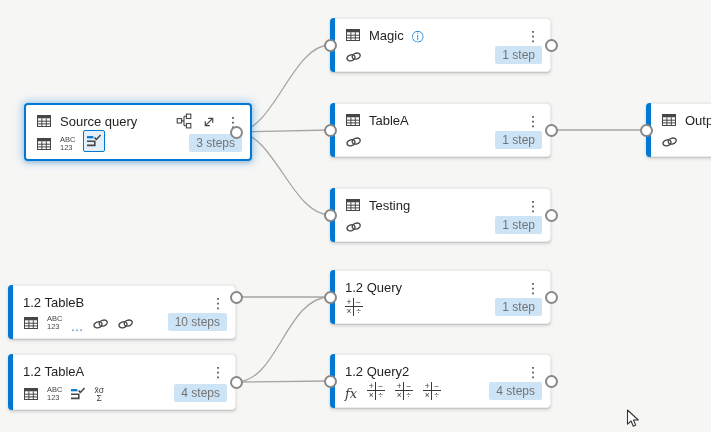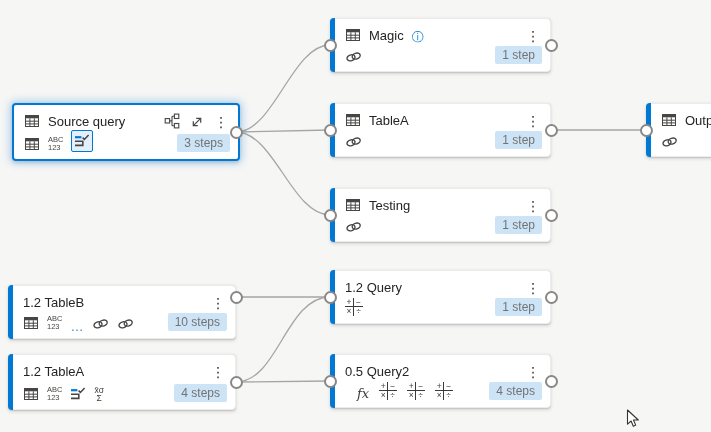--- a/index.html
+++ b/index.html
@@ -94,21 +94,21 @@
       <path d="M236,132 C274,132 292,45 330,45"></path>
       <path d="M236,132 L330,130"></path>
       <path d="M236,132 C274,132 292,215 330,215"></path>
       <path d="M551,130 L646,130"></path>
       <path d="M236,297 L330,297"></path>
       <path d="M236,382 C278,382 286,297 330,297"></path>
       <path d="M236,382 L330,381"></path>
     </g>
   </svg>
 
-  <div class="node selected" style="left:12px;top:103px;width:228px;height:58px;">
+  <div class="node selected" style="left:24px;top:103px;width:228px;height:58px;">
     <div class="inner">
       <div class="row">
         <span class="ic">
             <svg width="16" height="16">
               <use href="#i-table"></use>
             </svg>
           </span>
         <span class="title">Source query</span>
         <span class="spacer"></span>
         <span class="ic">
@@ -317,25 +317,25 @@
         <span class="spacer"></span>
         <span class="badge">1 step</span>
       </div>
     </div>
   </div>
 
   <div class="node" style="left:330px;top:354px;width:221px;height:54px;">
     <div class="stripe"></div>
     <div class="inner">
       <div class="row">
-        <span class="title">0.5 Query2</span>
-        <span class="spacer"></span>
-        <span class="kebab">⋮</span>
-      </div>
-      <div class="row" style="gap:10px;margin-left:12px;">
+        <span class="title">1.2 Query2</span>
+        <span class="spacer"></span>
+        <span class="kebab">⋮</span>
+      </div>
+      <div class="row" style="gap:10px;">
         <span class="fx">fx</span>
         <span class="math-icon">
             <i>+</i>
             <i>−</i>
             <i>×</i>
             <i>÷</i>
           </span>
         <span class="math-icon">
             <i>+</i>
             <i>−</i>

